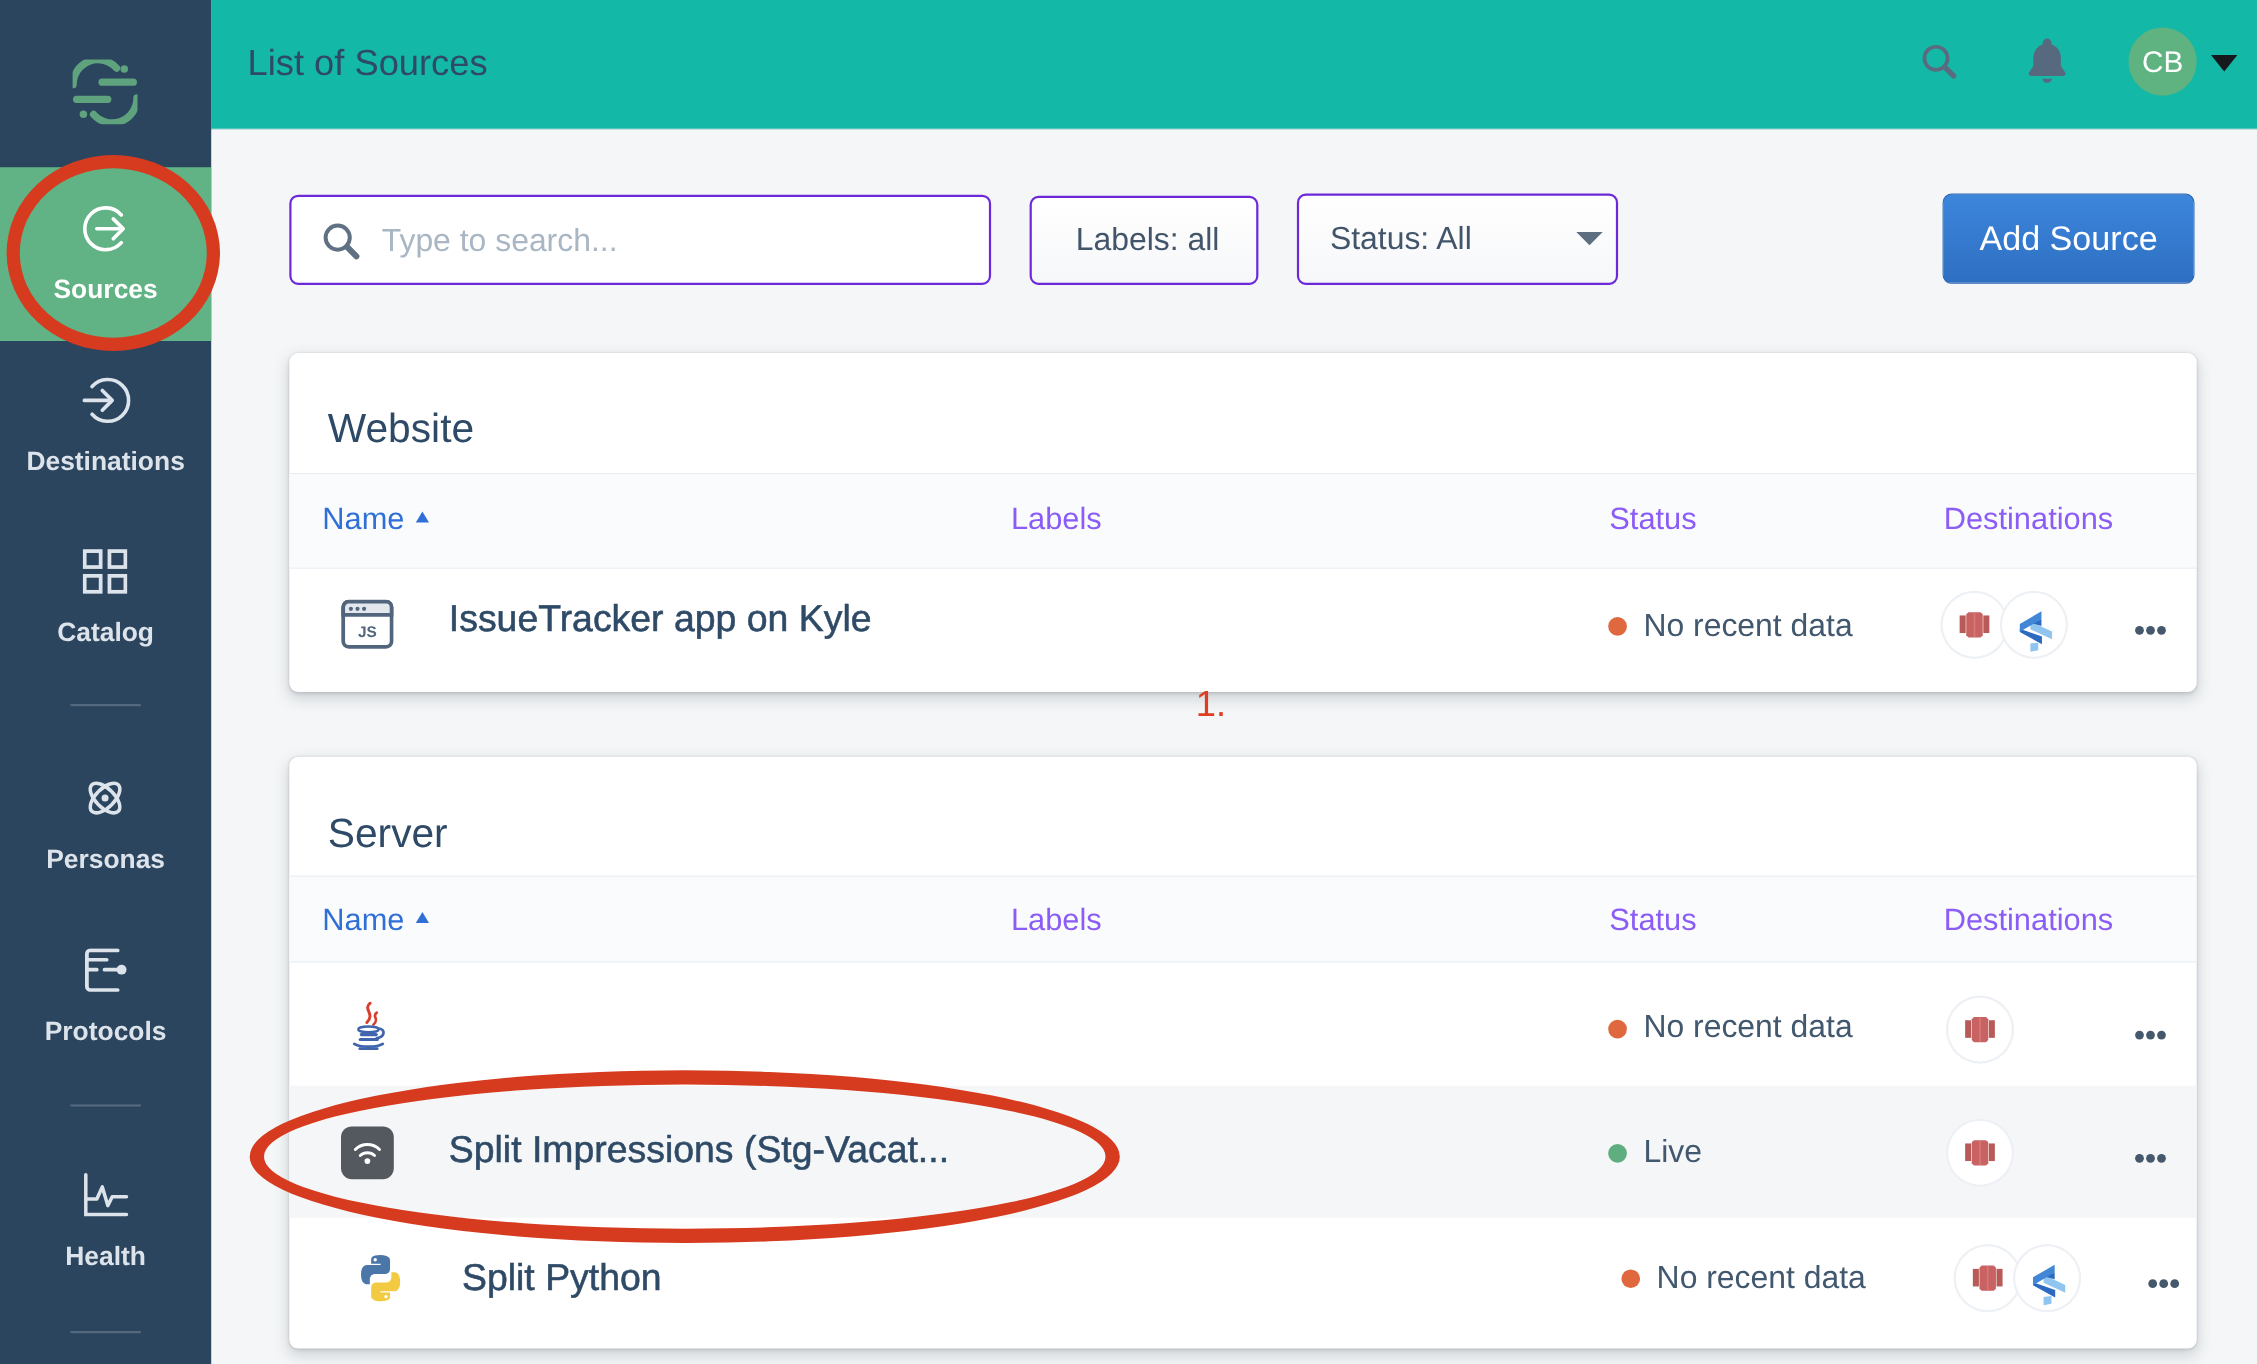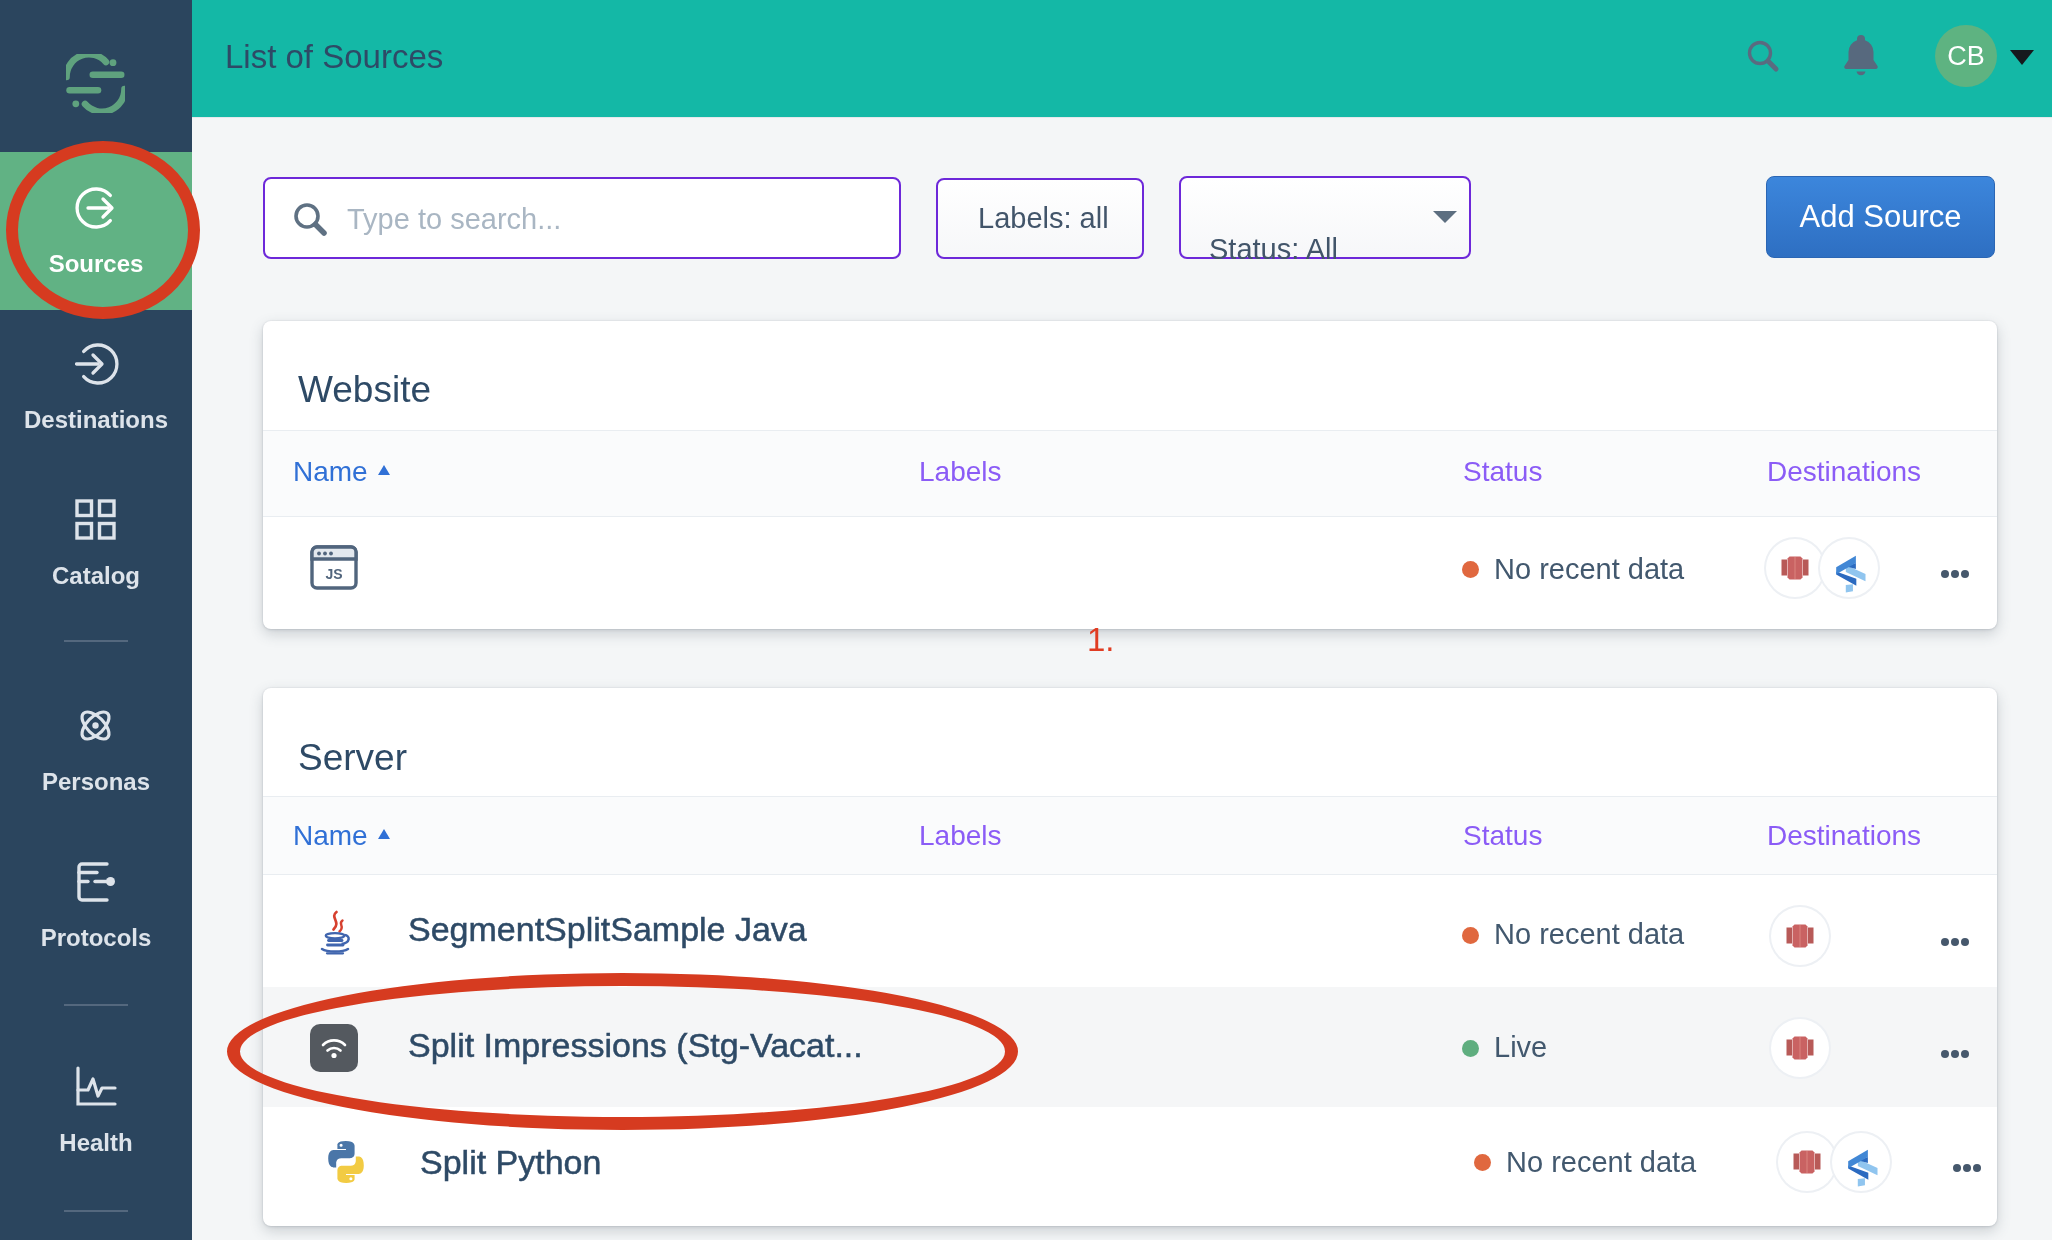--- a/index.html
+++ b/index.html
@@ -22,21 +22,21 @@
 #pagetitle { position:absolute; left:33px; top:38px; font-size:33px; font-weight:400; color:#2e4a66; }
 
 
 .ctl { position:absolute; background:linear-gradient(#ffffff,#f6f7f9); border:2px solid #6d28d9; border-radius:8px; }
 #searchbox { left:263px; top:177px; width:638px; height:82px; background:#fff; }
 #searchbox .ph { position:absolute; left:82px; top:24px; font-size:29px; color:#a9b6c3; }
 #labelsbtn { left:936px; top:178px; width:208px; height:81px; }
 #labelsbtn span, #statusdd span { position:absolute; font-size:29px; color:#42556a; top:22px; }
 #labelsbtn span { left:40px; }
 #statusdd { left:1179px; top:176px; width:292px; height:83px; }
-#statusdd span { left:28px; top:23px;margin-top:32px; }
+#statusdd span { left:28px; top:23px; }
 #addsrc { position:absolute; left:1766px; top:176px; width:229px; height:82px; border-radius:8px;
   background:linear-gradient(#3c86dc,#2e6fc2); color:#fff; font-size:31px; font-weight:400;
   text-align:center; line-height:80px; border:1px solid #2b66b4; }
 .caret { position:absolute; width:0; height:0; border-left:12px solid transparent; border-right:12px solid transparent; border-top:12px solid #5c6e80; }
 
 
 .card { position:absolute; left:263px; width:1734px; background:#fff; border-radius:8px;
   box-shadow:0 5px 14px rgba(60,72,88,.22), 0 1px 3px rgba(60,72,88,.14), 0 0 0 1px rgba(60,72,88,.03); overflow:hidden; }
 .cardtitle { position:absolute; left:35px; font-size:37px; font-weight:400; color:#2e4a66;margin-top:16px; }
 .thead { position:absolute; left:0; width:100%; background:#fafbfc; border-top:1px solid #e9edf1; border-bottom:1px solid #e9edf1; }
@@ -159,20 +159,21 @@
 
   <div class="abs" style="left:0; top:196px; width:100%; height:112px;">
     <svg class="abs" style="left:47px; top:28px;" width="48" height="45" viewBox="0 0 48 45">
       <rect x="2" y="2" width="44" height="41" rx="5" fill="#fff" stroke="#51657d" stroke-width="3.4"></rect>
       <path d="M2 7 a5 5 0 0 1 5-5 h34 a5 5 0 0 1 5 5 v7 H2 z" fill="#e3e8ee" stroke="#51657d" stroke-width="3.4"></path>
       <circle cx="9" cy="8.5" r="1.9" fill="#51657d"></circle>
         <circle cx="15" cy="8.5" r="1.9" fill="#51657d"></circle>
         <circle cx="21" cy="8.5" r="1.9" fill="#51657d"></circle>
       <text x="24" y="34" font-family="Liberation Sans, sans-serif" font-size="14" font-weight="700" fill="#51657d" text-anchor="middle">JS</text>
     </svg>
+    <span class="rname" style="top:27px;">IssueTracker app on Kyle</span>
     <span class="statusdot" style="top:44px; background:#e0683f;"></span>
     <span class="statustxt" style="top:36px;">No recent data</span>
     <div class="destc" style="left:1503px; top:22px;"></div>
     <div class="destc" style="left:1557px; top:22px;"></div>
     <svg class="abs" style="left:1516px; top:35px;" width="32" height="32" viewBox="0 0 32 32">
       <rect x="2.5" y="7.5" width="5.5" height="16" fill="#b85a58"></rect>
       <rect x="24" y="7.5" width="5.5" height="16" fill="#b85a58"></rect>
       <path d="M10.5 4.5 L21.5 4.5 L23.5 6.5 L23.5 25.5 L21.5 27.5 L10.5 27.5 L8.5 25.5 L8.5 6.5 Z" fill="#c96262"></path>
       <line x1="16" y1="5" x2="16" y2="27" stroke="#d47a76" stroke-width="1.5"></line>
     </svg>
@@ -202,21 +203,20 @@
     <svg class="abs" style="left:55px; top:35px;" width="34" height="45" viewBox="0 0 34 45" fill="none">
       <path d="M18.5 2 C11.5 7.5 23.5 11.5 15.5 19.5" stroke="#d6402f" stroke-width="2.7" stroke-linecap="round"></path>
       <path d="M24.5 10.5 C19.5 14 27.5 16 21.5 21.5" stroke="#d6402f" stroke-width="2.4" stroke-linecap="round"></path>
       <ellipse cx="17" cy="25.8" rx="9.3" ry="2.6" stroke="#4065ae" stroke-width="2.2"></ellipse>
       <path d="M26.5 25 c6 0.5 6 8 -3 9" stroke="#4065ae" stroke-width="2.5" fill="none"></path>
       <path d="M10.5 30.5 h13.5" stroke="#4065ae" stroke-width="2.9" stroke-linecap="round"></path>
       <path d="M9.5 35 h15.5" stroke="#4065ae" stroke-width="2.9" stroke-linecap="round"></path>
       <path d="M4 39 c5 3.4 21 3.4 26 0" stroke="#4065ae" stroke-width="2.5" stroke-linecap="round"></path>
       <path d="M9 43.3 h16" stroke="#4065ae" stroke-width="2.3" stroke-linecap="round"></path>
     </svg>
-    <span class="rname" style="top:35px;">SegmentSplitSample Java</span>
     <span class="statusdot" style="top:52px; background:#e0683f;"></span>
     <span class="statustxt" style="top:43px;">No recent data</span>
     <div class="destc" style="left:1508px; top:32px;"></div>
     <svg class="abs" style="left:1521px; top:45px;" width="32" height="32" viewBox="0 0 32 32">
       <rect x="2.5" y="7.5" width="5.5" height="16" fill="#b85a58"></rect>
       <rect x="24" y="7.5" width="5.5" height="16" fill="#b85a58"></rect>
       <path d="M10.5 4.5 L21.5 4.5 L23.5 6.5 L23.5 25.5 L21.5 27.5 L10.5 27.5 L8.5 25.5 L8.5 6.5 Z" fill="#c96262"></path>
       <line x1="16" y1="5" x2="16" y2="27" stroke="#d47a76" stroke-width="1.5"></line>
     </svg>
     <span class="dots" style="top:57px;"><i></i><i></i><i></i></span>

